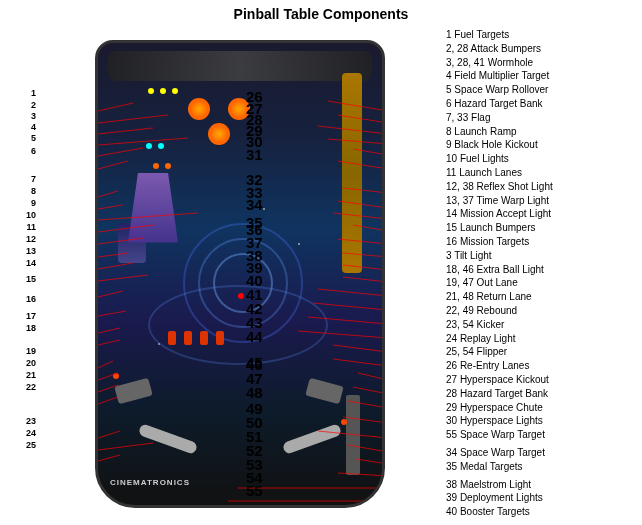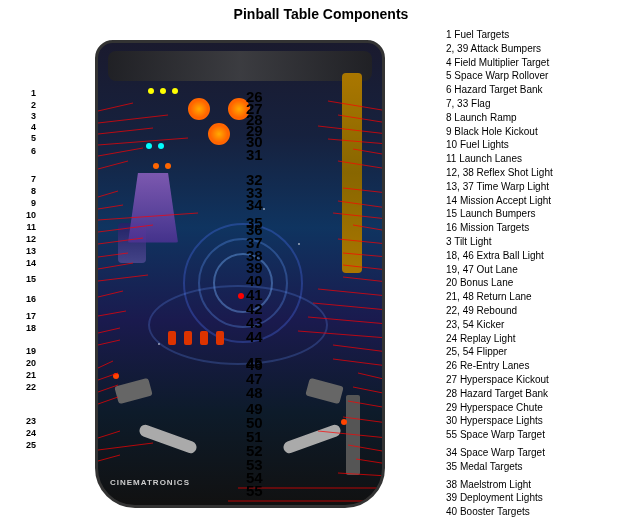--- a/index.html
+++ b/index.html
@@ -326,38 +326,38 @@
         <span class="num-label-right" style="top:416px;">52</span>
         <span class="num-label-right" style="top:430px;">53</span>
         <span class="num-label-right" style="top:443px;">54</span>
         <span class="num-label-right" style="top:456px;">55</span>
       </div>
     </div>
 
     <div class="right-labels">
       <div class="right-label-list">
         <p>1 Fuel Targets</p>
-        <p>2, 39 Attack Bumpers</p>
+        <p>2, 28 Attack Bumpers</p>
+        <p>3, 28, 41 Wormhole</p>
         <p>4 Field Multiplier Target</p>
         <p>5 Space Warp Rollover</p>
         <p>6 Hazard Target Bank</p>
         <p>7, 33 Flag</p>
         <p>8 Launch Ramp</p>
         <p>9 Black Hole Kickout</p>
         <p>10 Fuel Lights</p>
         <p>11 Launch Lanes</p>
         <p>12, 38 Reflex Shot Light</p>
         <p>13, 37 Time Warp Light</p>
         <p>14 Mission Accept Light</p>
         <p>15 Launch Bumpers</p>
         <p>16 Mission Targets</p>
         <p>3 Tilt Light</p>
         <p>18, 46 Extra Ball Light</p>
         <p>19, 47 Out Lane</p>
-        <p>20 Bonus Lane</p>
         <p>21, 48 Return Lane</p>
         <p>22, 49 Rebound</p>
         <p>23, 54 Kicker</p>
         <p>24 Replay Light</p>
         <p>25, 54 Flipper</p>
         <p>26 Re-Entry Lanes</p>
         <p>27 Hyperspace Kickout</p>
         <p>28 Hazard Target Bank</p>
         <p>29 Hyperspace Chute</p>
         <p>30 Hyperspace Lights</p>

